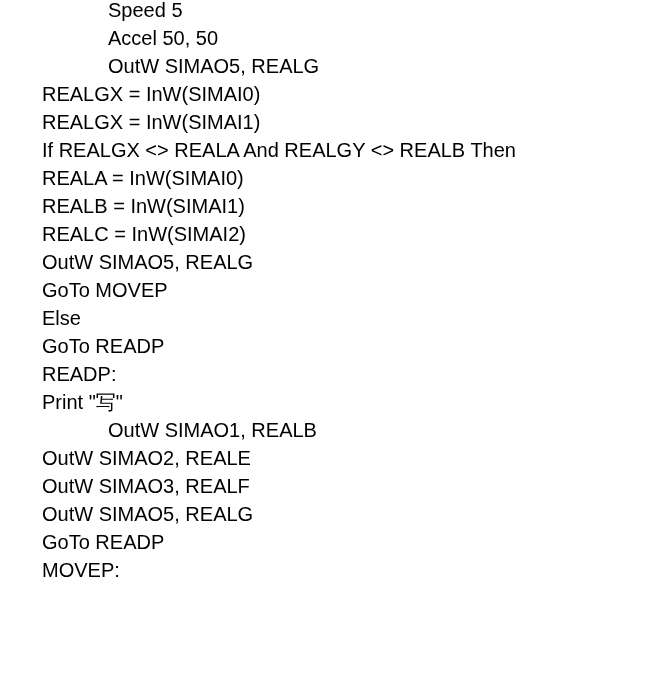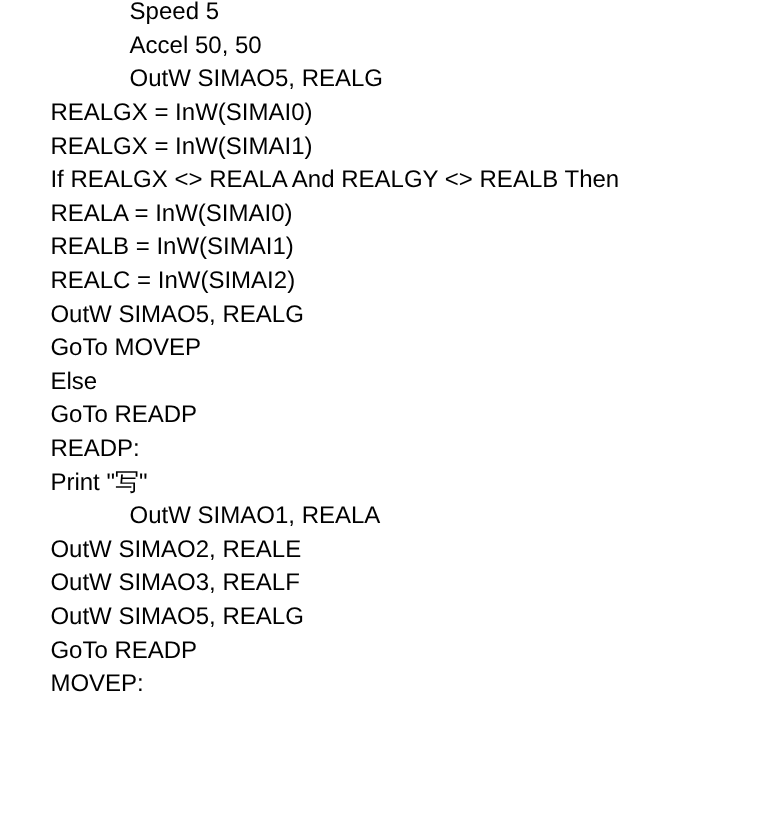--- a/index.html
+++ b/index.html
@@ -45,19 +45,19 @@
   <div class="line">If REALGX &lt;&gt; REALA And REALGY &lt;&gt; REALB Then</div>
   <div class="line">REALA = InW(SIMAI0)</div>
   <div class="line">REALB = InW(SIMAI1)</div>
   <div class="line">REALC = InW(SIMAI2)</div>
   <div class="line">OutW SIMAO5, REALG</div>
   <div class="line">GoTo MOVEP</div>
   <div class="line">Else</div>
   <div class="line">GoTo READP</div>
   <div class="line">READP:</div>
   <div class="line">Print "写"</div>
-  <div class="line indent">OutW SIMAO1, REALA</div>
+  <div class="line indent">OutW SIMAO1, REALB</div>
   <div class="line">OutW SIMAO2, REALE</div>
   <div class="line">OutW SIMAO3, REALF</div>
   <div class="line">OutW SIMAO5, REALG</div>
   <div class="line">GoTo READP</div>
   <div class="line">MOVEP:</div>
 </div>
 
 </body></html>

